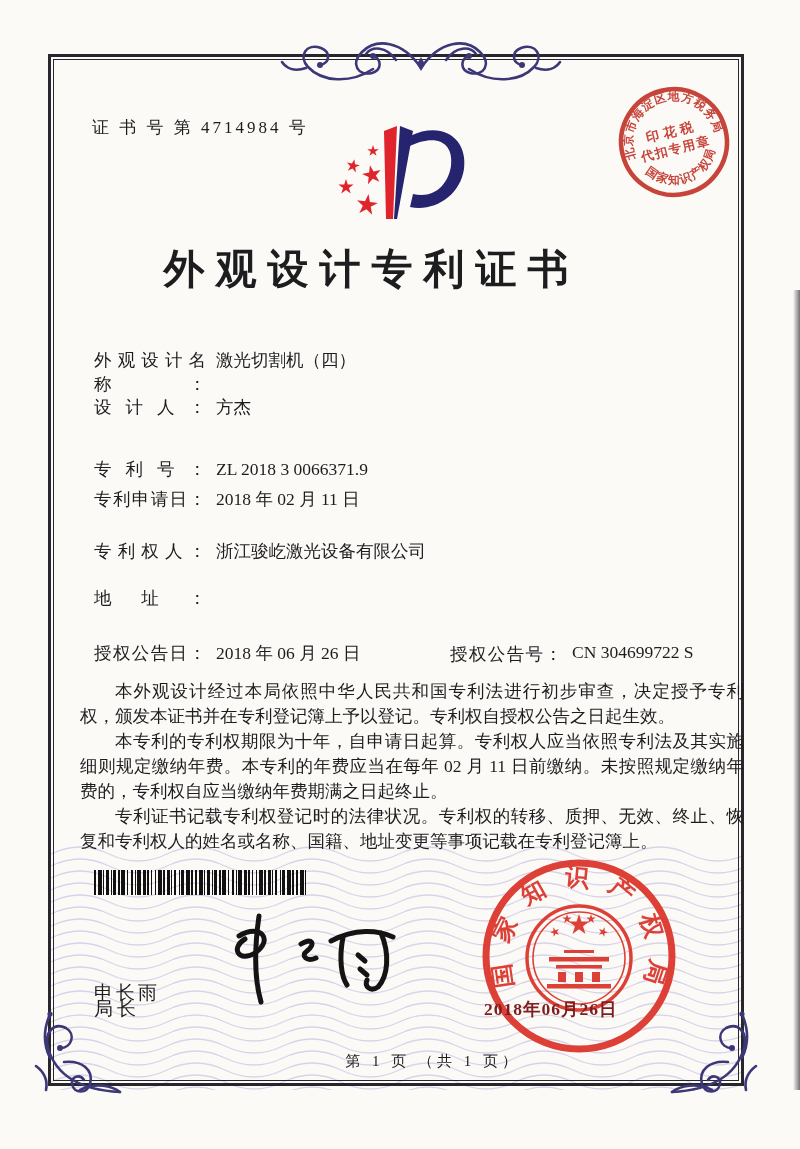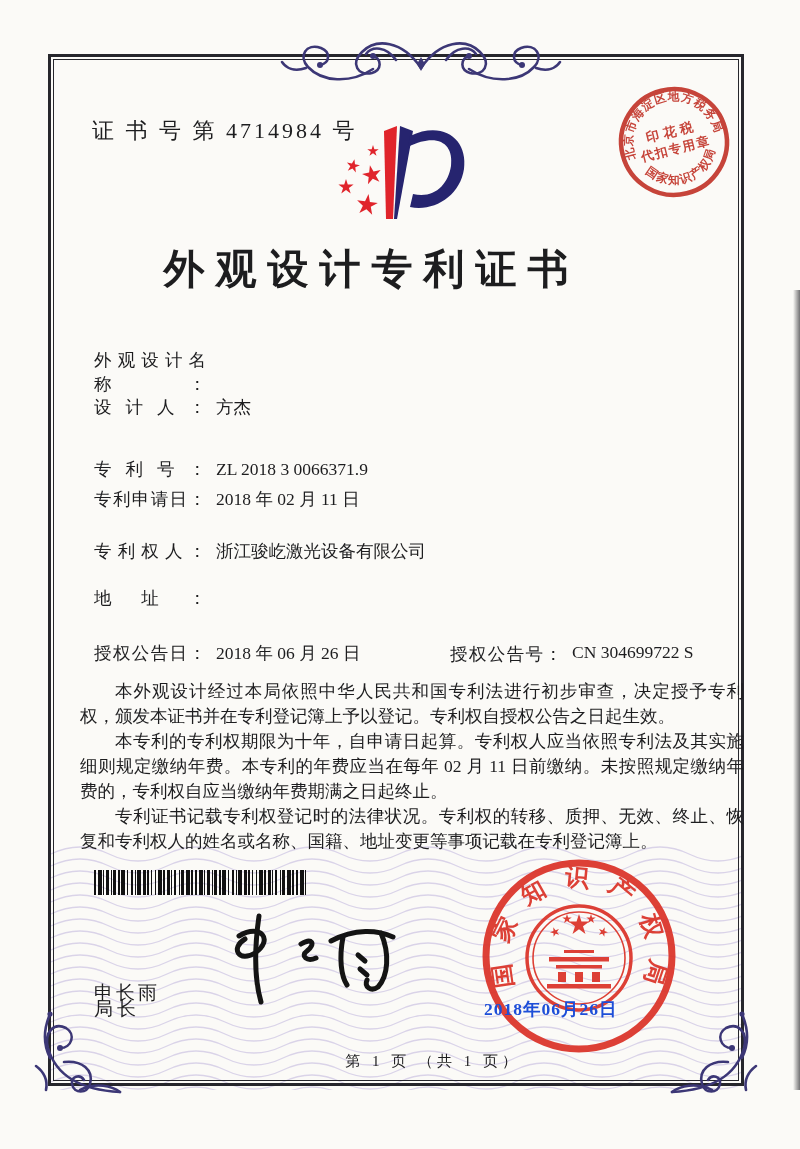--- a/index.html
+++ b/index.html
@@ -7,41 +7,41 @@
     width:800px;height:1149px;position:relative;overflow:hidden;
     background:#fbfaf7;
     font-family:"Liberation Serif","DejaVu Serif",serif;
     color:#1d1d1f;
   }
   
   .frame{position:absolute;left:48px;top:54px;width:690px;height:1026px;
          border:3px solid #26262c;}
   .frame-inner{position:absolute;inset:2px;border:1px solid #26262c;}
   
-  .cert-no{position:absolute;left:92px;top:116px;font-size:22px;letter-spacing:3px;}
+  .cert-no{position:absolute;left:92px;top:116px;font-size:17px;letter-spacing:3px;}
   
   .title{position:absolute;left:48px;top:242px;width:636px;margin:0;
          text-align:center;font-size:41px;font-weight:700;letter-spacing:11px;text-indent:11px;}
   
   .frow{position:absolute;left:94px;display:flex;font-size:17.5px;line-height:1.35;}
   .flabel{display:inline-block;width:112px;flex:none;margin-right:10px;
           text-align:justify;text-align-last:justify;}
   .fvalue{white-space:nowrap;}
   .fvalue .line{display:block;white-space:nowrap;}
   .grant-right{position:absolute;left:450px;top:642px;display:flex;font-size:17.5px;}
   
   .bodytext{position:absolute;left:80px;top:679px;width:664px;
             font-size:17.5px;line-height:25px;text-align:justify;}
   .bodytext p{margin:0;text-indent:2em;}
   
   .dir-title{position:absolute;left:94px;top:996px;font-size:19px;letter-spacing:4px;}
   .dir-name{position:absolute;left:94px;top:980px;font-size:19px;letter-spacing:3px;}
   
   .seal-date{position:absolute;left:484px;top:997px;font-size:17.5px;font-weight:700;
-             color:#1d4ed8;letter-spacing:1px;}
+             color:#7f1d1d;letter-spacing:1px;}
   .footer{position:absolute;left:48px;top:1052px;width:700px;text-align:center;
           font-size:15px;letter-spacing:4px;margin-left:35px;}
   
   .tax-seal{position:absolute;left:616px;top:84px;width:116px;height:116px;
             transform:rotate(-14deg);opacity:.88;}
   .office-seal{position:absolute;left:478px;top:855px;width:202px;height:202px;opacity:.93;}
   .logo{position:absolute;left:322px;top:106px;width:152px;height:132px;}
   .sig{position:absolute;left:215px;top:910px;width:200px;height:100px;}
   .barcode{position:absolute;left:94px;top:870px;width:212px;height:25px;}
   .waves{position:absolute;left:51px;top:846px;width:692px;height:244px;}
@@ -159,20 +159,21 @@
       </text>
       <text x="57" y="51" text-anchor="middle" fill="#bf2b20" font-size="13" font-weight="700" letter-spacing="4">印花税</text>
       <text x="57" y="68" text-anchor="middle" fill="#bf2b20" font-size="12.5" font-weight="700" letter-spacing="1.5">代扣专用章</text>
     </svg>
   </div>
 
   <h1 class="title">外观设计专利证书</h1>
 
   <div class="frow" style="top:349px">
     <span class="flabel">外观设计名称：</span>
+    <span class="fvalue">激光切割机（四）</span>
   </div>
   <div class="frow" style="top:396px">
     <span class="flabel">设计人：</span>
     <span class="fvalue">方杰</span>
   </div>
   <div class="frow" style="top:458px">
     <span class="flabel">专利号：</span>
     <span class="fvalue">ZL 2018 3 0066371.9</span>
   </div>
   <div class="frow" style="top:488px">

